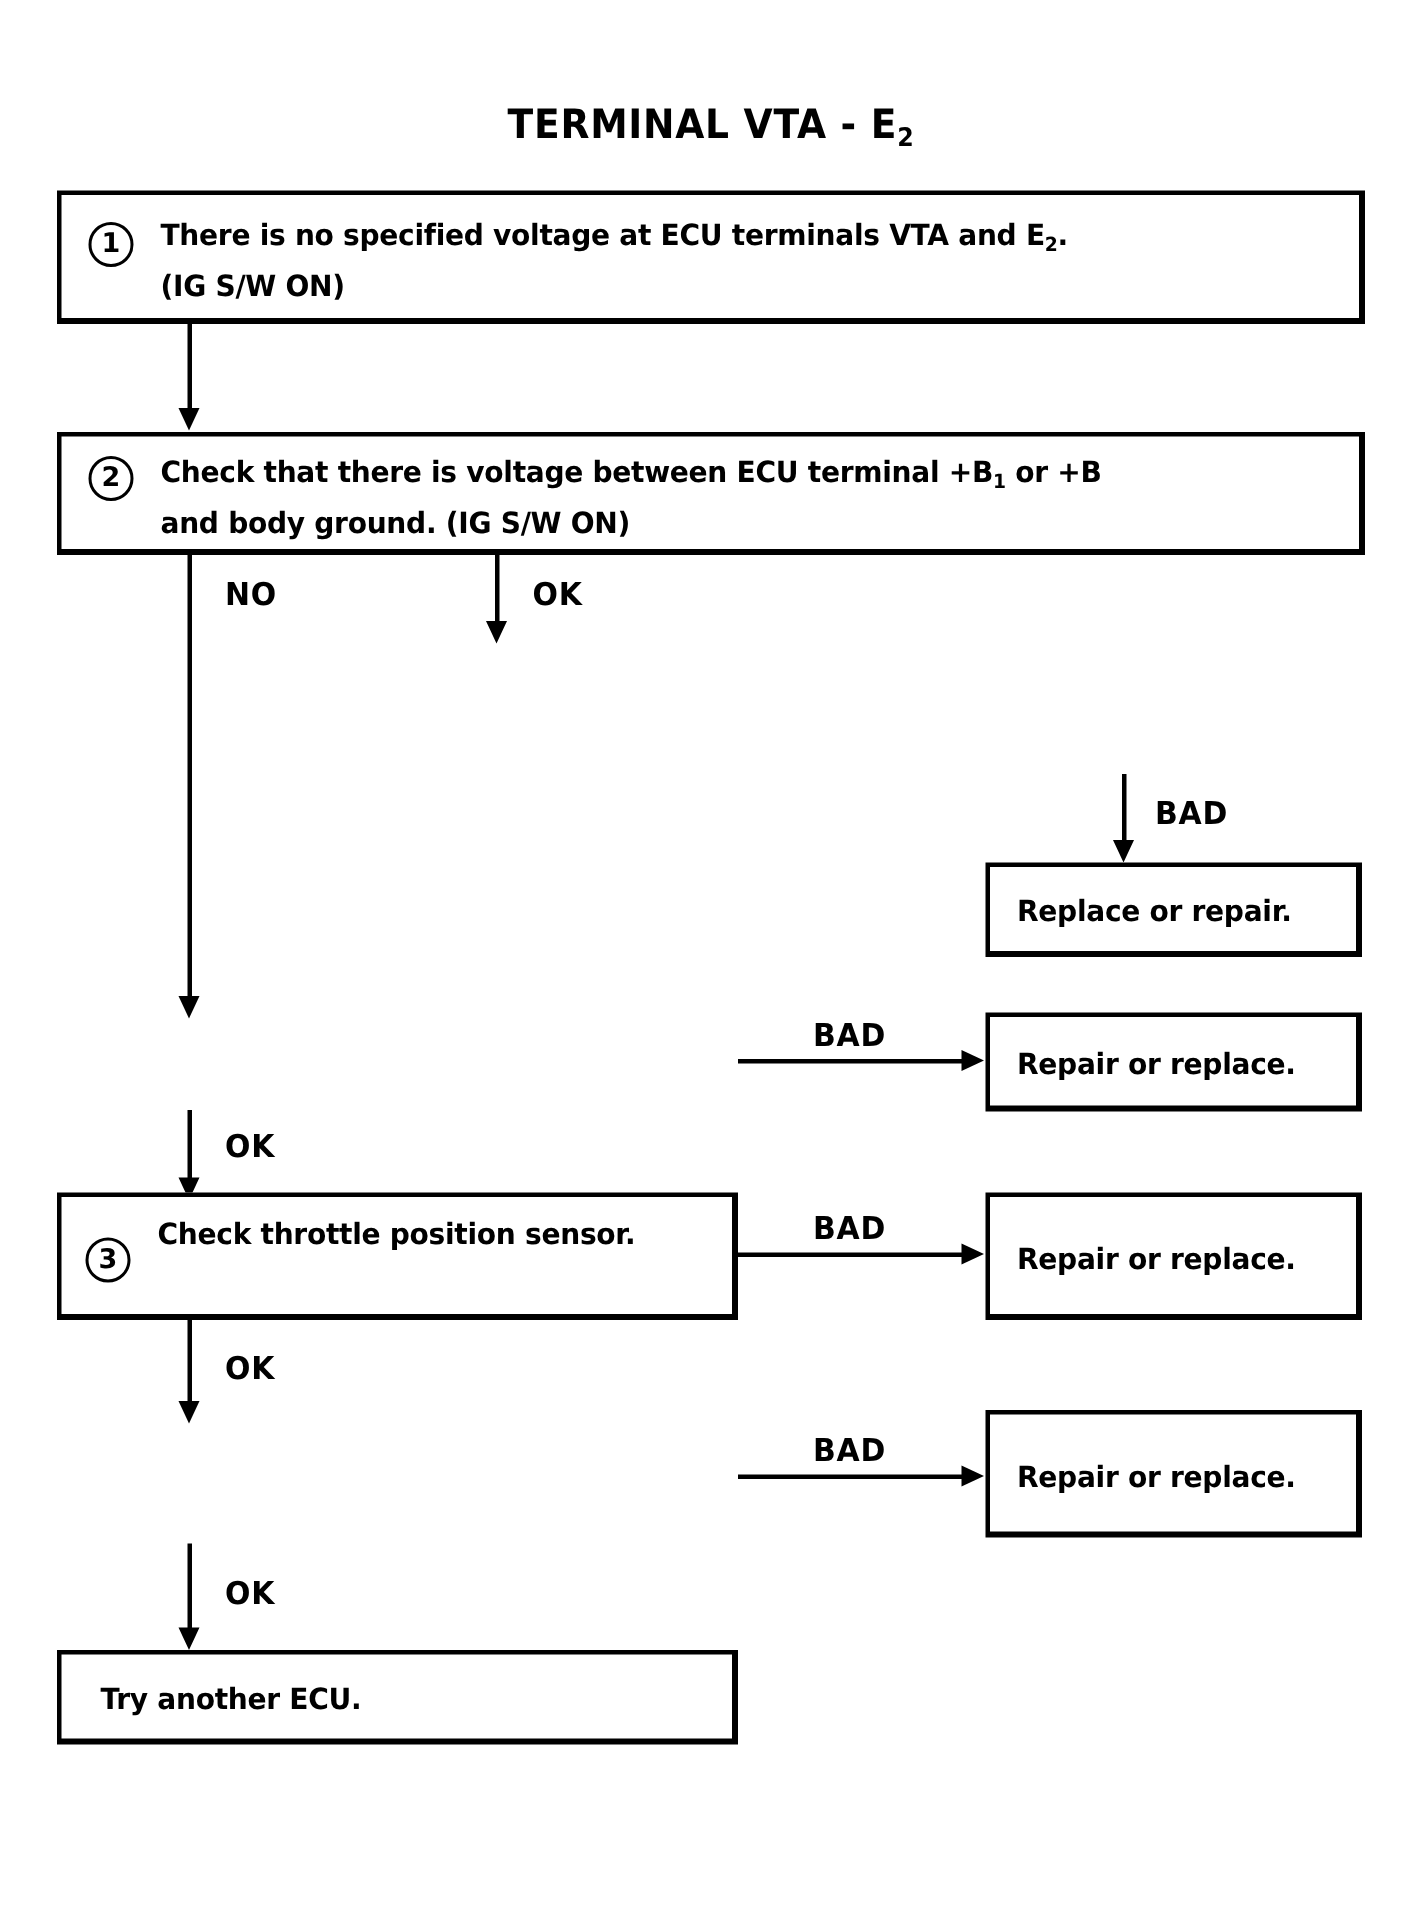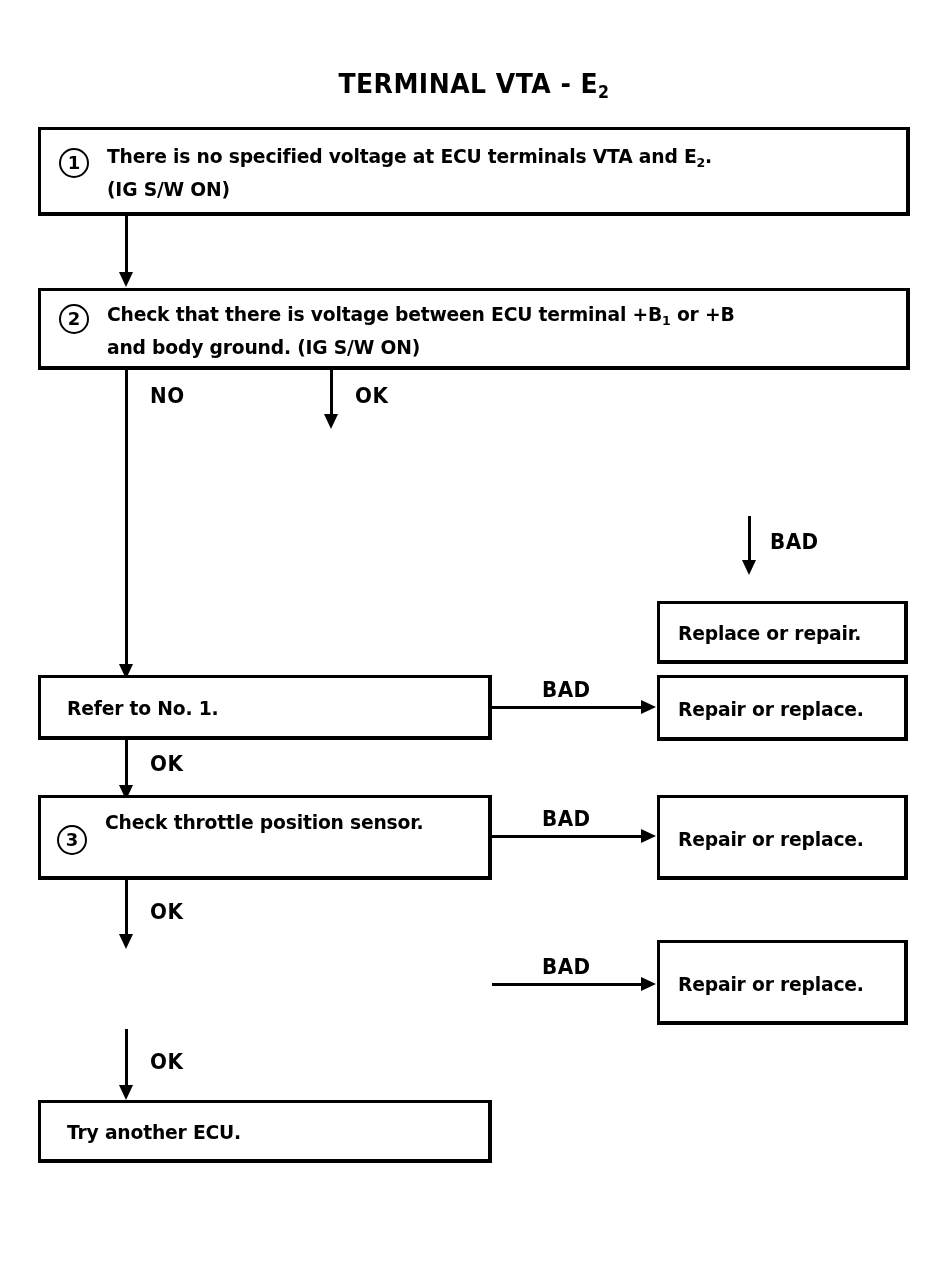--- a/index.html
+++ b/index.html
@@ -153,27 +153,24 @@
 
   <div class="vline" style="left:330px; top:370px; height:46px;"></div>
   <div class="arrow-down" style="left:324px; top:414px;"></div>
   <div class="edge-label" style="left:355px; top:384px;">OK</div>
 
 
   <div class="vline" style="left:748px; top:516px; height:48px;"></div>
   <div class="arrow-down" style="left:742px; top:560px;"></div>
   <div class="edge-label" style="left:770px; top:530px;">BAD</div>
 
-  <div class="box" style="left:657px; top:601px; width:251px; height:63px;">
+  <div class="box" style="left:657px; top:575px; width:251px; height:63px;">
     <div class="txt" style="left:18px; top:14px;">Replace or repair.</div>
   </div>
 
-  <div class="box" style="left:38px; top:675px; width:454px; height:65px;">
-    <div class="txt" style="left:26px; top:15px;">Refer to No. 1.</div>
-  </div>
 
   <div class="hline" style="left:492px; top:706px; width:152px;"></div>
   <div class="arrow-right" style="left:641px; top:700px;"></div>
   <div class="edge-label" style="left:542px; top:678px;">BAD</div>
 
   <div class="box" style="left:657px; top:675px; width:251px; height:66px;">
     <div class="txt" style="left:18px; top:16px;">Repair or replace.</div>
   </div>
 
   <div class="vline" style="left:125px; top:740px; height:47px;"></div>

